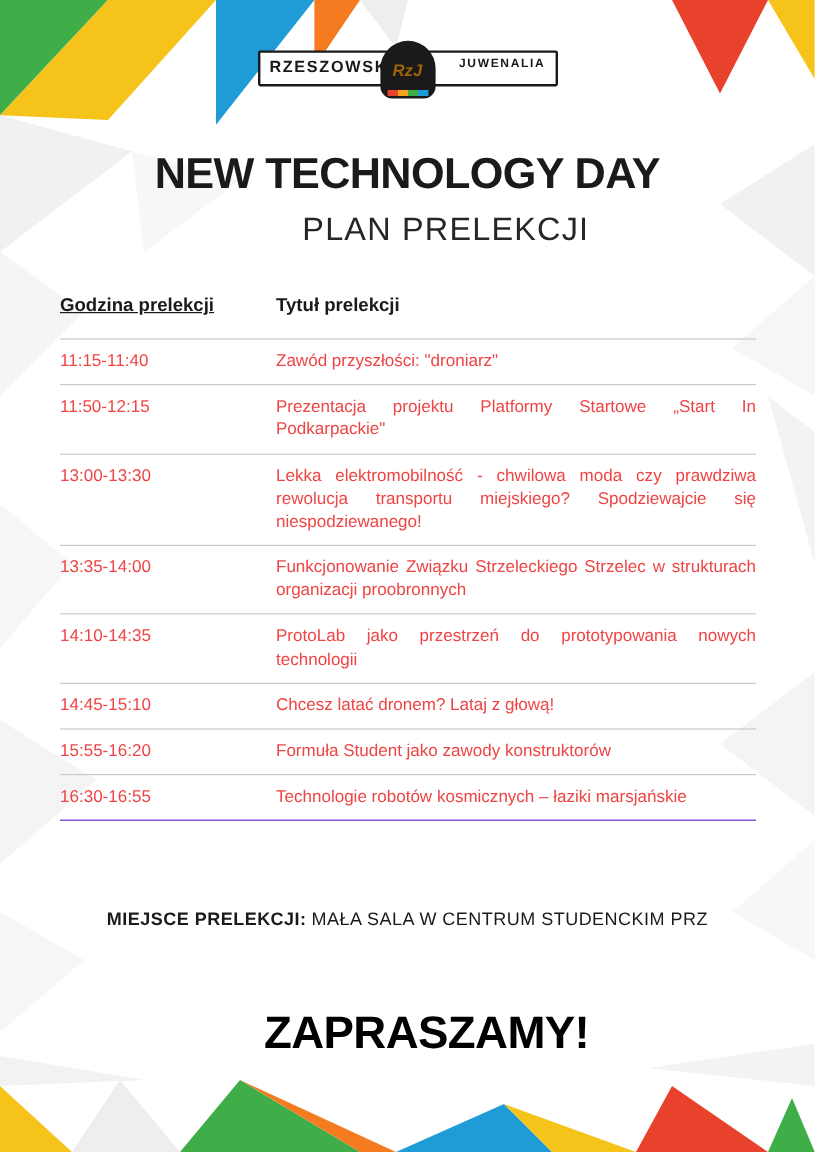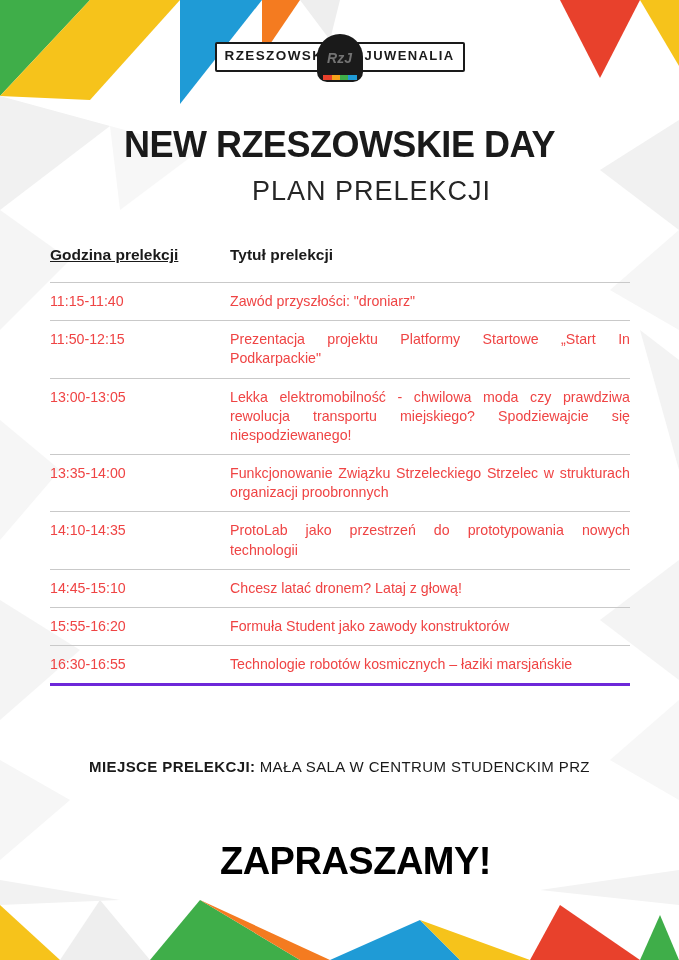--- a/index.html
+++ b/index.html
@@ -64,21 +64,21 @@
     font-size: 13.5px;
     font-weight: bold;
     letter-spacing: 1.4px;
     color: #1a1a1a;
     font-family: "Liberation Sans", sans-serif;
   }
   .logo-right {
     position: absolute;
     top: 14px;
     right: 10px;
-    font-size: 13px;
+    font-size: 10px;
     font-weight: bold;
     letter-spacing: 1.4px;
     color: #1a1a1a;
     font-family: "Liberation Sans", sans-serif;
   }
   .logo-badge {
     position: absolute;
     left: 50%;
     top: 0;
     transform: translateX(-50%);
@@ -88,21 +88,21 @@
   }
   .logo-badge .b-inner {
     position: absolute;
     inset: 0;
     background: #1a1a1a;
     border-radius: 23px 23px 10px 10px;
   }
   .logo-badge .b-txt {
     position: absolute;
     inset: 0;
-    color: #737373;
+    color: #a16207;
     font-size: 14px;
     font-weight: bold;
     font-style: italic;
     display: flex;
     align-items: center;
     justify-content: center;
     letter-spacing: 0px;
   }
   .logo-badge .b-strip {
     position: absolute;
@@ -164,21 +164,21 @@
   table.schedule th.c-title { width: 400px; }
   table.schedule td {
     font-size: 14.2px;
     color: #ef4444;
     padding: 9px 0 9px 0;
     vertical-align: top;
     border-top: 1px solid #c9c9c9;
     line-height: 1.35;
   }
   table.schedule tr:last-child td {
-    border-bottom: 3px solid #6d28d9;
+    border-bottom: 1px solid #6d28d9;
   }
   td.c-time {
     width: 180px;
     padding-left: 28px;
     white-space: nowrap;
   }
   td.c-title {
     width: 400px;
     text-align: justify;
     text-justify: inter-word;
@@ -265,42 +265,42 @@
       <div class="logo-left">RZESZOWSKIE</div>
       <div class="logo-right">JUWENALIA</div>
       <div class="logo-badge">
         <div class="b-inner"></div>
         <div class="b-txt">RzJ</div>
         <div class="b-strip"></div>
       </div>
     </div>
   </div>
 
-  <div class="title">NEW RZESZOWSKIE DAY</div>
+  <div class="title">NEW TECHNOLOGY DAY</div>
   <div class="subtitle">PLAN PRELEKCJI</div>
 
   <div class="table-wrap">
     <table class="schedule">
       <thead>
         <tr>
           <th class="c-time">Godzina prelekcji</th>
           <th class="c-title">Tytuł prelekcji</th>
         </tr>
       </thead>
       <tbody>
         <tr>
           <td class="c-time">11:15-11:40</td>
           <td class="c-title">Zawód przyszłości: "droniarz"</td>
         </tr>
         <tr>
           <td class="c-time">11:50-12:15</td>
           <td class="c-title">Prezentacja projektu Platformy Startowe „Start In Podkarpackie"</td>
         </tr>
         <tr>
-          <td class="c-time">13:00-13:05</td>
+          <td class="c-time">13:00-13:30</td>
           <td class="c-title">Lekka elektromobilność - chwilowa moda czy prawdziwa rewolucja transportu miejskiego? Spodziewajcie się niespodziewanego!</td>
         </tr>
         <tr>
           <td class="c-time">13:35-14:00</td>
           <td class="c-title">Funkcjonowanie Związku Strzeleckiego Strzelec w strukturach organizacji proobronnych</td>
         </tr>
         <tr>
           <td class="c-time">14:10-14:35</td>
           <td class="c-title">ProtoLab jako przestrzeń do prototypowania nowych technologii</td>
         </tr>

